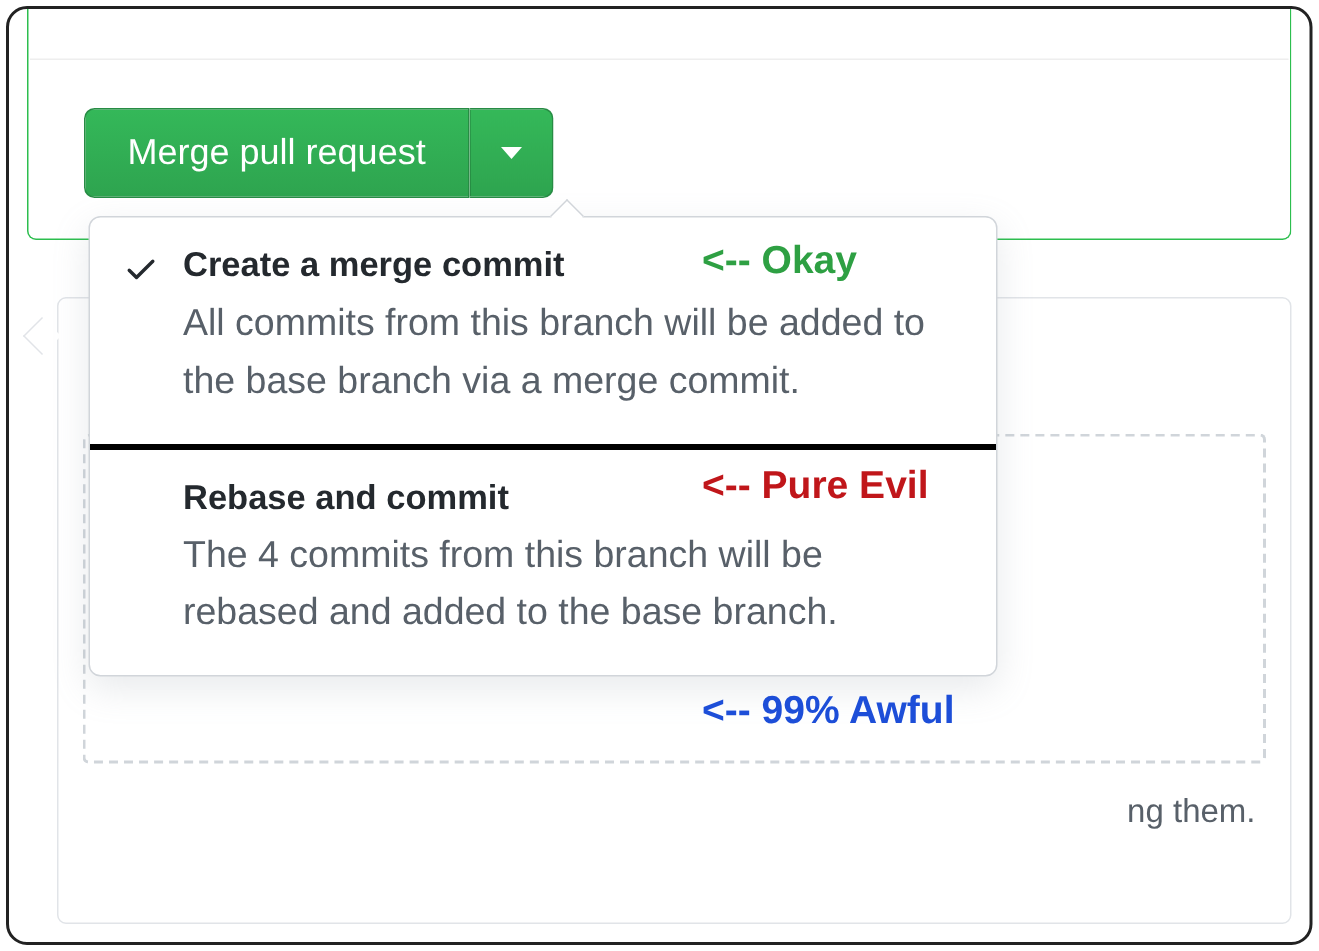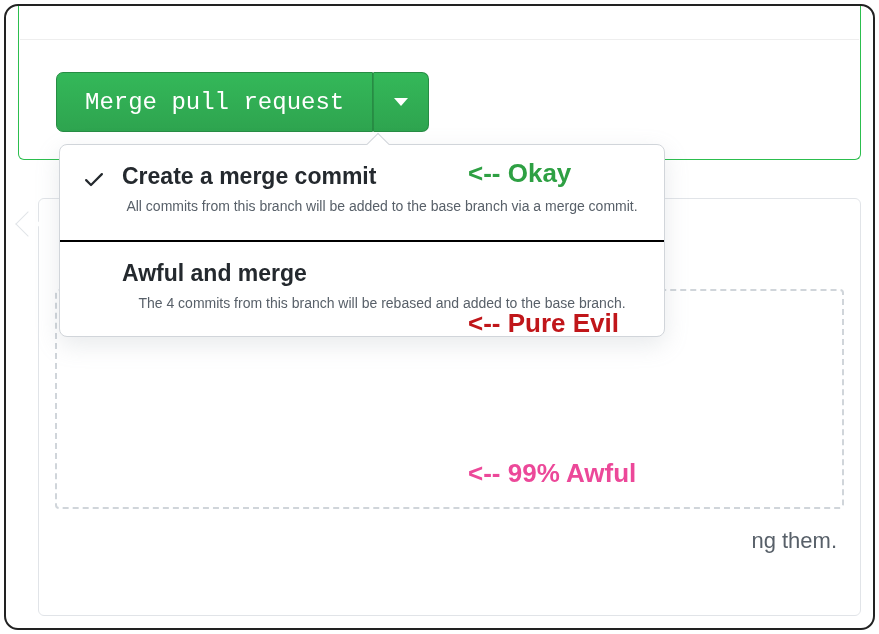--- a/index.html
+++ b/index.html
@@ -82,21 +82,20 @@
       background: #2ea44f;
       background: linear-gradient(#34b859, #2ea44f);
       color: #fff;
       border: 1px solid #278c44;
       border-radius: 7px 0 0 7px;
       padding: 4px 28px;
       font-size: 24px;
       display: flex;
       align-items: center;
       cursor: pointer;
-      font-family: Liberation Mono, monospace;
     }
     .merge-btn-caret {
       background: #2ea44f;
       background: linear-gradient(#34b859, #2ea44f);
       border: 1px solid #278c44;
       border-left: 1px solid rgba(0,0,0,0.15);
       border-radius: 0 7px 7px 0;
       width: 56px;
       display: flex;
       align-items: center;
@@ -133,54 +132,53 @@
       top: -9px;
       left: 310px;
       width: 16px; height: 16px;
       background: #fff;
       border-left: 1px solid #d1d5da;
       border-top: 1px solid #d1d5da;
       transform: rotate(45deg);
     }
     .dd-item {
       padding: 18px 22px 22px 62px;
-      border-bottom: 2px solid #000000;
+      border-bottom: 4px solid #000000;
       position: relative;
       cursor: pointer;
     }
     .dd-item:last-child { border-bottom: none; }
     .dd-check {
       position: absolute;
       left: 22px;
       top: 22px;
       width: 24px; height: 24px;
     }
     .dd-title {
       font-size: 23px;
       font-weight: 700;
       color: #24292e;
       margin-bottom: 6px;
     }
     .dd-desc {
-      font-size: 14px;
+      font-size: 25px;
       color: #586069;
       line-height: 1.55;
-      text-align: center;
     }
     .anno {
       position: absolute;
       font-size: 26px;
       font-weight: 800;
       font-family: -apple-system, "Segoe UI", Helvetica, Arial, sans-serif;
       z-index: 20;
       white-space: nowrap;
     }
     .anno-okay { color: #2ea043; left: 462px; top: 152px; }
     .anno-evil { color: #c0161a; left: 462px; top: 302px; }
-    .anno-awful { color: #ec4899; left: 462px; top: 452px; }
+    .anno-awful { color: #1d4ed8; left: 462px; top: 452px; }
   </style>
 </head>
 <body>
 
 <div class="frame">
 
   <div class="panel-top">
     <div class="panel-top-inner-line"></div>
   </div>
 
@@ -207,21 +205,21 @@
     <div class="dd-item">
       <svg class="dd-check" viewBox="0 0 16 16">
           <path fill="#24292e" d="M13.78 4.22a.75.75 0 010 1.06l-7.25 7.25a.75.75 0 01-1.06 0L2.22 9.28a.75.75 0 011.06-1.06L6 10.94l6.72-6.72a.75.75 0 011.06 0z"></path>
         </svg>
       <div class="dd-title">Create a merge commit</div>
       <div class="dd-desc">All commits from this branch will be added to the base branch via a merge commit.</div>
     </div>
 
 
     <div class="dd-item">
-      <div class="dd-title">Awful and merge</div>
+      <div class="dd-title">Rebase and commit</div>
       <div class="dd-desc">The 4 commits from this branch will be rebased and added to the base branch.</div>
     </div>
   </div>
 
   <div class="anno anno-evil">&lt;-- Pure Evil</div>
   <div class="anno anno-okay">&lt;-- Okay</div>
   <div class="anno anno-awful">&lt;-- 99% Awful</div>
 
 </div>
 

